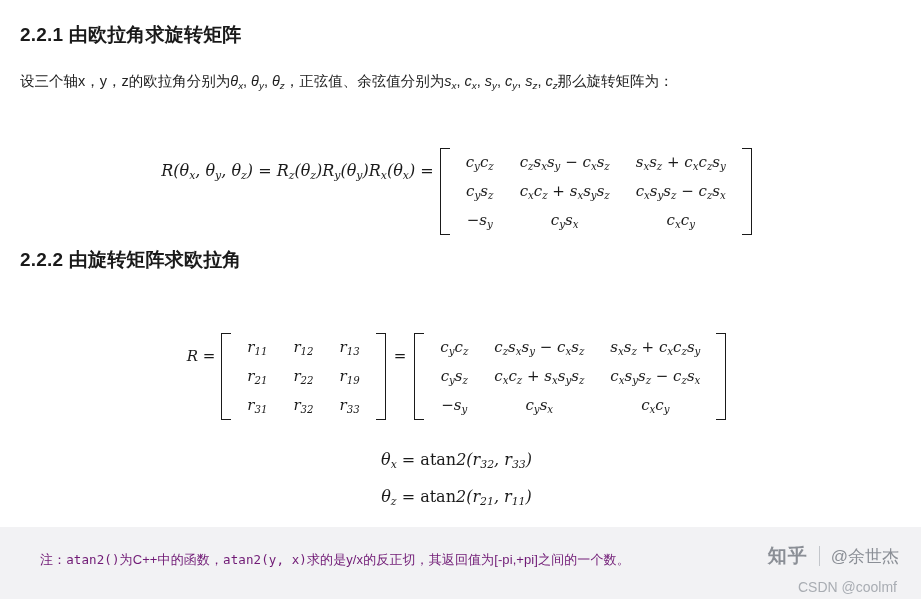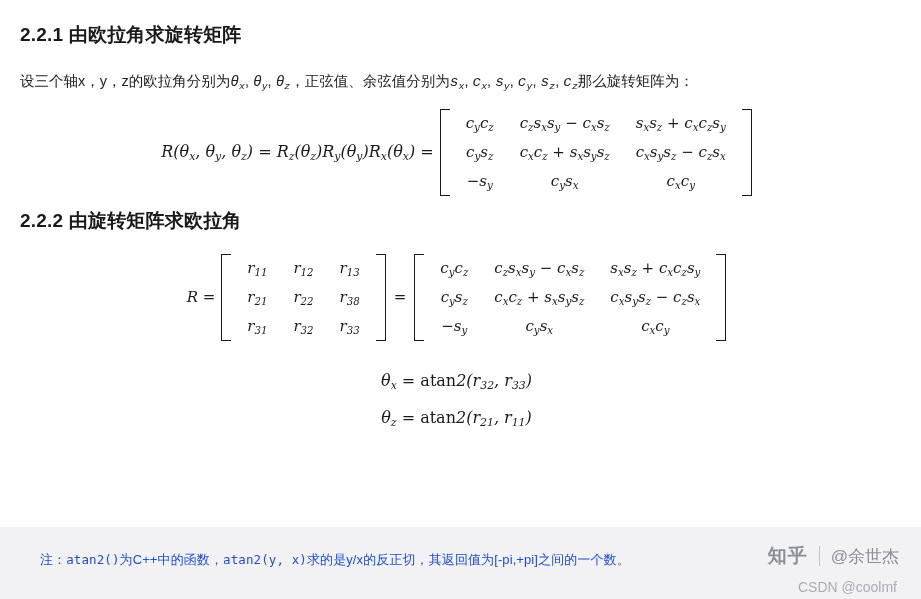--- a/index.html
+++ b/index.html
@@ -29,21 +29,21 @@
     margin: 12px 0 20px 0;
     letter-spacing: 0.2px;
   }
   .para {
     font-size: 14.5px;
     color: #222;
     line-height: 1.8;
     margin: 0 0 6px 0;
   }
   .math {
-    font-family: Liberation Mono, monospace;
+    font-family: Liberation Sans, sans-serif;
     font-style: italic;
   }
   .mathup {
     font-family: "DejaVu Serif", serif;
     font-style: normal;
   }
   sub {
     font-size: 0.68em;
     vertical-align: -0.28em;
     font-style: italic;
@@ -63,20 +63,21 @@
   }
   .lhs {
     white-space: nowrap;
     padding-right: 6px;
   }
   
   .matrix {
     display: inline-flex;
     align-items: center;
     position: relative;
+    margin-top: 40px;
   }
   .bracket {
     width: 9px;
     align-self: stretch;
     position: relative;
   }
   .bracket::before {
     content: "";
     position: absolute;
     top: 0; bottom: 0;
@@ -142,21 +143,21 @@
     width: 921px;
     height: 72px;
     background: #f2f2f4;
     box-sizing: border-box;
   }
   .note-text {
     position: absolute;
     left: 40px;
     top: 24px;
     font-size: 13px;
-    color: #1d4ed8;
+    color: #701a75;
     font-family: "Liberation Sans", sans-serif;
     letter-spacing: 0.1px;
   }
   .note-text .mono {
     font-family: "DejaVu Sans Mono", monospace;
     font-size: 12.5px;
   }
   .zhihu {
     position: absolute;
     right: 22px;
@@ -245,21 +246,21 @@
       <table class="mtx">
         <tbody>
             <tr>
           <td>r<sub>11</sub></td>
           <td>r<sub>12</sub></td>
           <td>r<sub>13</sub></td>
         </tr>
         <tr>
           <td>r<sub>21</sub></td>
           <td>r<sub>22</sub></td>
-          <td>r<sub>38</sub></td>
+          <td>r<sub>19</sub></td>
         </tr>
         <tr>
           <td>r<sub>31</sub></td>
           <td>r<sub>32</sub></td>
           <td>r<sub>33</sub></td>
         </tr>
       </tbody>
         </table>
       <span class="bracket right"></span>
     </span>

